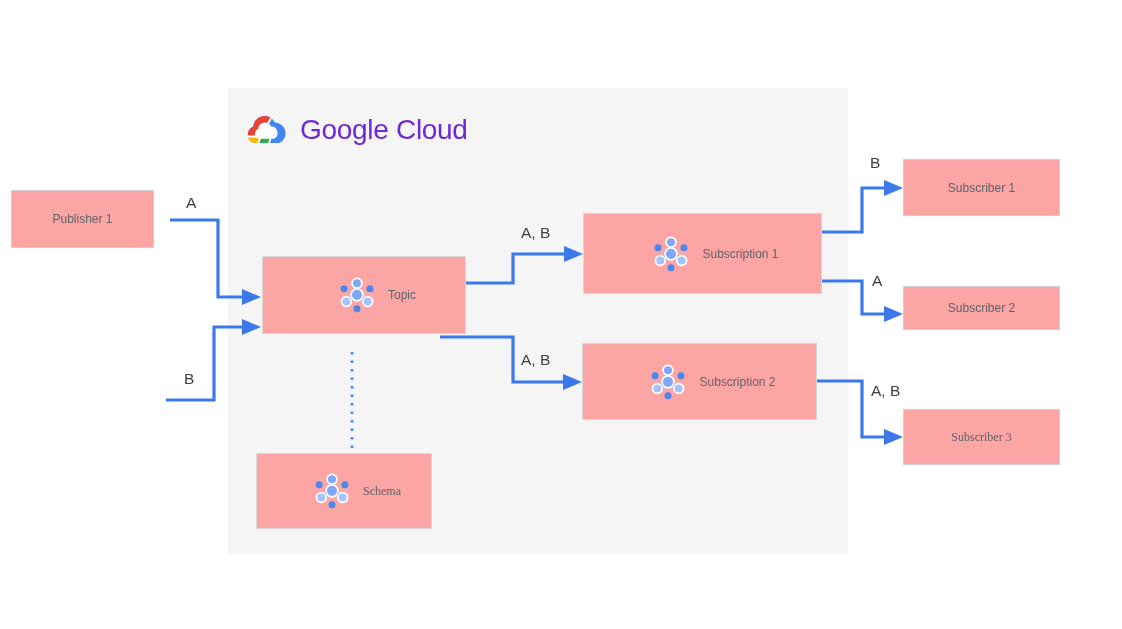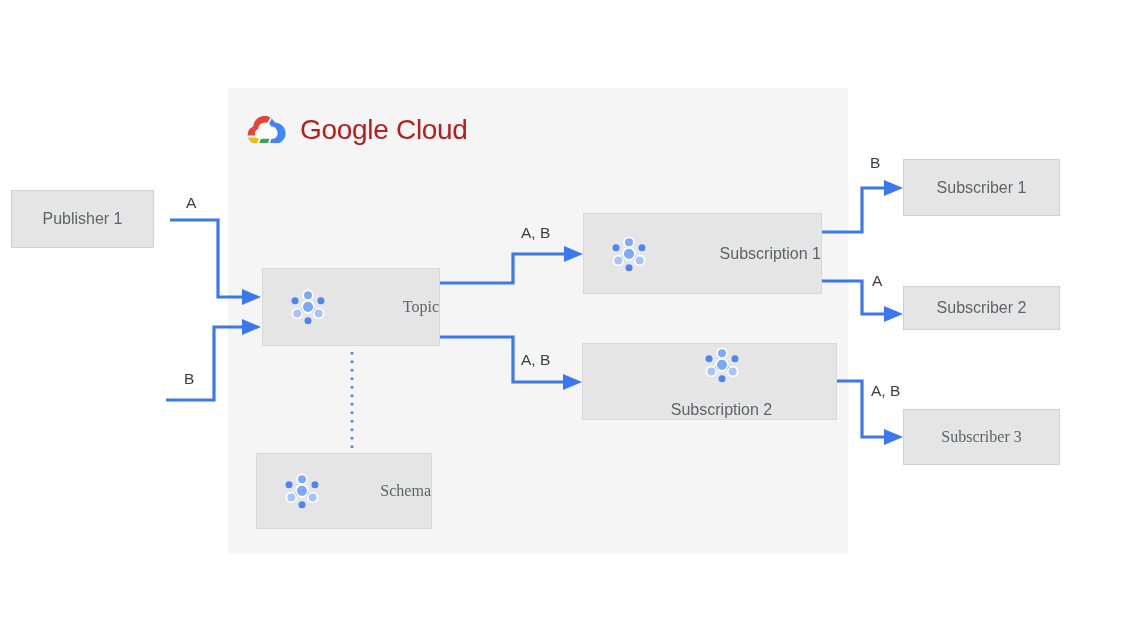--- a/index.html
+++ b/index.html
@@ -1,32 +1,32 @@
 <!DOCTYPE html>
 <html><head>
 <meta charset="utf-8">
 <style>
   html,body{margin:0;padding:0;background:#ffffff;}
   .stage{position:relative;width:1122px;height:629px;background:#ffffff;overflow:hidden;
          font-family:"Liberation Sans", sans-serif;}
   .panel{position:absolute;left:228px;top:88px;width:620px;height:466px;background:#f5f5f5;}
   
   .logo{position:absolute;left:244px;top:110px;display:flex;align-items:center;gap:12px;}
-  .logo-text{font-size:28px;color:#b91c1c;letter-spacing:-0.3px;line-height:40px;}
+  .logo-text{font-size:28px;color:#6d28d9;letter-spacing:-0.3px;line-height:40px;}
   
-  .node{position:absolute;background:#e5e5e5;border:1px solid #cfd1d4;box-sizing:border-box;
-        display:flex;align-items:center;justify-content:center;color:#5f6368;font-size:16px;}
+  .node{position:absolute;background:#fca5a5;border:1px solid #cfd1d4;box-sizing:border-box;
+        display:flex;align-items:center;justify-content:center;color:#5f6368;font-size:12px;}
   .node.inpanel{border-color:#d8d8d8;}
-  .node.iconbox{justify-content:space-between;padding-left:24px;gap:10px;}
+  .node.iconbox{justify-content:center;padding-left:24px;gap:10px;}
   #publisher1{left:11px;top:190px;width:143px;height:58px;}
   #publisher2{left:22px;top:372px;width:144px;height:57px;}
-  #topic{left:262px;top:268px;width:178px;height:78px;font-family:Liberation Serif, serif;}
+  #topic{left:262px;top:256px;width:204px;height:78px;}
   #schema{left:256px;top:453px;width:176px;height:76px;font-family:Liberation Serif, serif;}
   #subscription1{left:583px;top:213px;width:239px;height:81px;}
-  #subscription2{left:582px;top:343px;width:255px;height:77px;flex-direction:column;}
+  #subscription2{left:582px;top:343px;width:235px;height:77px;}
   #subscriber1{left:903px;top:159px;width:157px;height:57px;}
   #subscriber2{left:903px;top:286px;width:157px;height:44px;}
   #subscriber3{left:903px;top:409px;width:157px;height:56px;font-family:Liberation Serif, serif;}
   .pubsub{width:42px;height:42px;flex:0 0 auto;}
   
   .edges{position:absolute;left:0;top:0;width:1122px;height:629px;pointer-events:none;}
   .edge{fill:none;stroke:#3b78ec;stroke-width:3.2px;stroke-linejoin:miter;}
   .edge-dotted{fill:none;stroke:#4285f4;stroke-width:2.6px;stroke-dasharray:2.5 6;}
   .edge-label{position:absolute;font-size:15.5px;color:#3c4043;white-space:nowrap;}
   #lbl-p1{left:186px;top:194px;}

